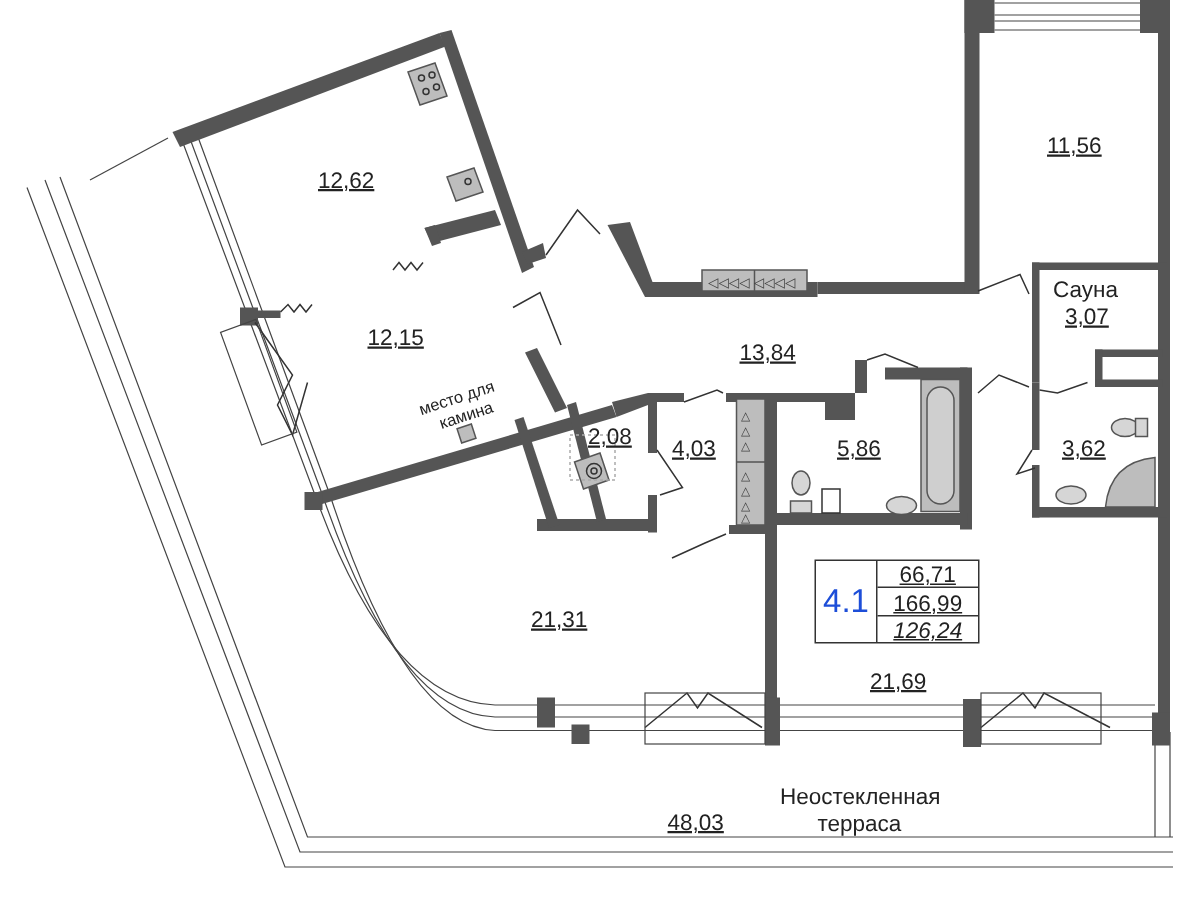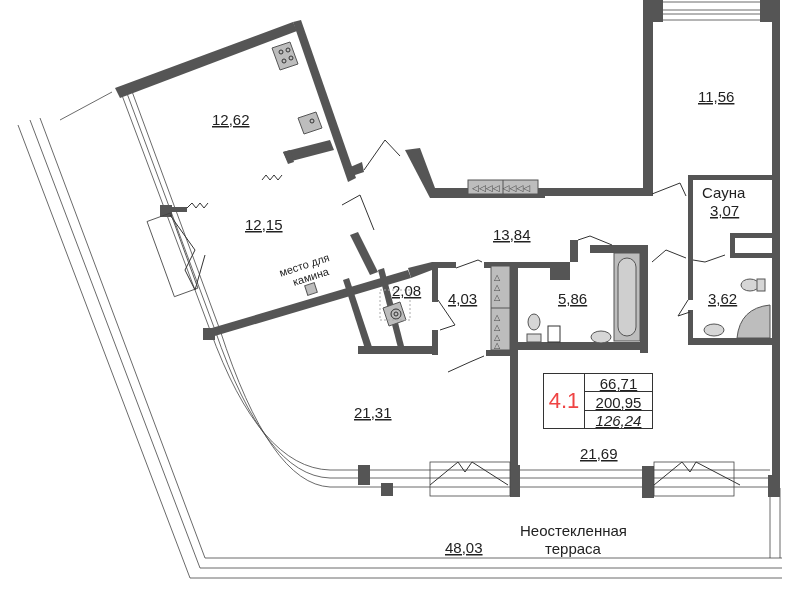--- a/index.html
+++ b/index.html
@@ -7,21 +7,21 @@
   #plan { position:absolute; left:0; top:0; width:800px; height:600px; }
   .wall { fill:#555555; stroke:none; }
   .thin { stroke:#333333; stroke-width:1; fill:none; }
   .thin2 { stroke:#444444; stroke-width:0.8; fill:none; }
   .fixture { fill:#bdbdbd; stroke:#555555; stroke-width:1; }
   .fixture-light { fill:#d6d6d6; stroke:#555555; stroke-width:1; }
   .area { font-family:"Liberation Sans", sans-serif; font-size:15px; fill:#222; text-decoration:underline; }
   .label { font-family:"Liberation Sans", sans-serif; font-size:15px; fill:#222; }
   .small { font-family:"Liberation Sans", sans-serif; font-size:11px; fill:#222; }
   .infobox { position:absolute; left:543px; top:373px; width:108px; height:54px; border:1px solid #333; background:#fff; display:flex; }
-  .info-num { width:40px; border-right:1px solid #333; display:flex; align-items:center; justify-content:center; font-size:22px; color:#ef4444; }
+  .info-num { width:40px; border-right:1px solid #333; display:flex; align-items:center; justify-content:center; font-size:22px; color:#1d4ed8; }
   .info-vals { flex:1; display:flex; flex-direction:column; }
   .info-val { flex:1; display:flex; align-items:flex-end; justify-content:center; font-size:15px; color:#222; border-bottom:1px solid #333; line-height:1; }
   .info-val:last-child { border-bottom:none;font-style:italic; }
   .info-val span { text-decoration:underline; }
 </style>
 </head>
 <body>
 
 <svg id="plan" viewBox="0 0 800 600" xmlns="http://www.w3.org/2000/svg">
 
@@ -226,19 +226,19 @@
   </g>
 </svg>
 
 <div class="infobox">
   <div class="info-num">4.1</div>
   <div class="info-vals">
     <div class="info-val">
         <span>66,71</span>
       </div>
     <div class="info-val">
-        <span>200,95</span>
+        <span>166,99</span>
       </div>
     <div class="info-val">
         <span>126,24</span>
       </div>
   </div>
 </div>
 
 </body></html>

